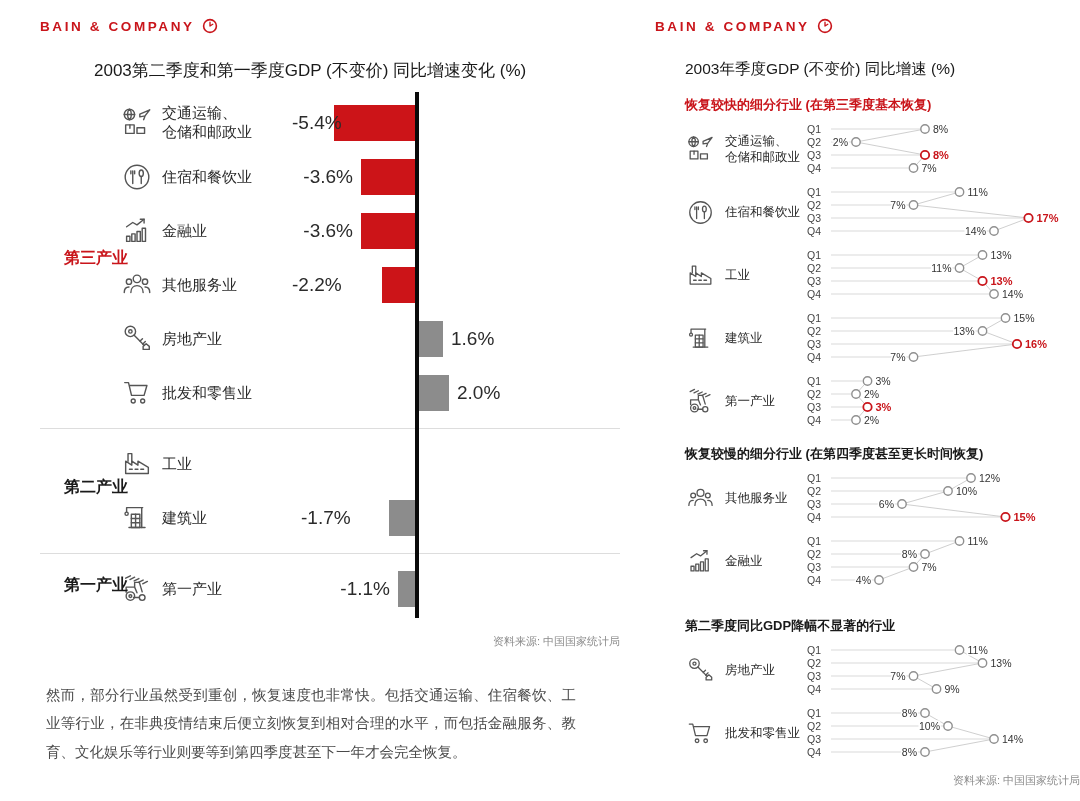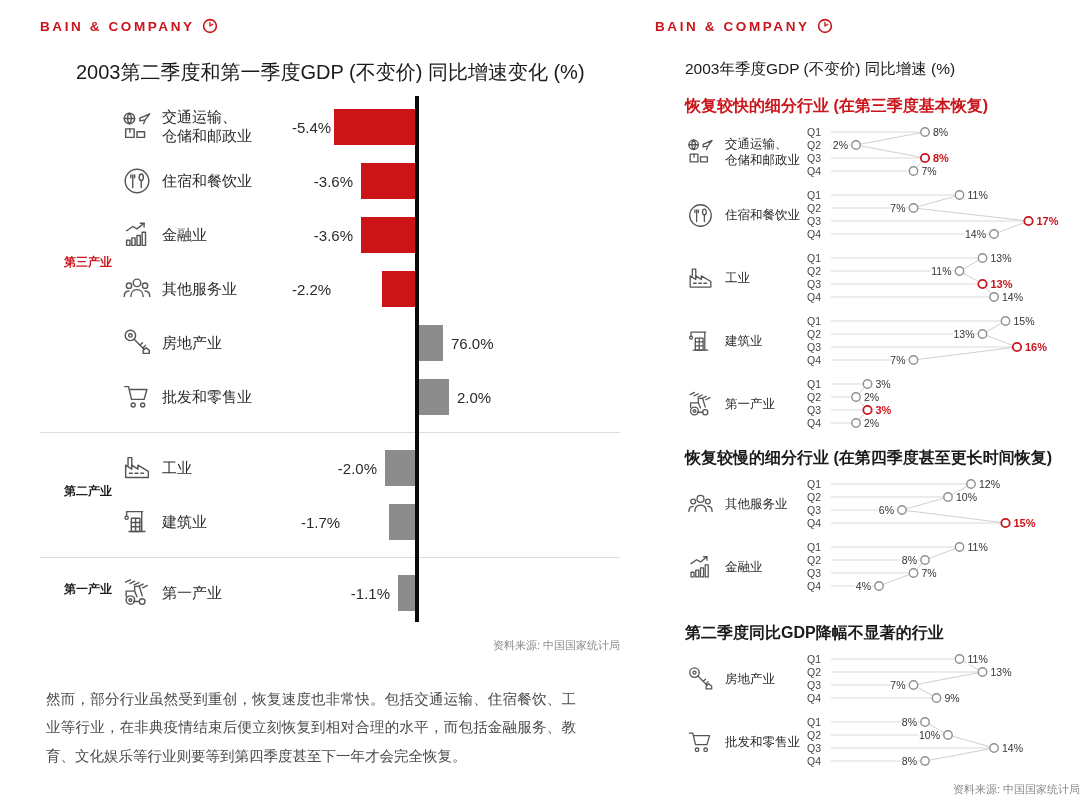--- a/index.html
+++ b/index.html
@@ -10,47 +10,47 @@
   .page{position:relative;width:1080px;height:801px;background:#fff;overflow:hidden;
         font-family:"Liberation Sans","DejaVu Sans",sans-serif;color:var(--text);}
   .panel{position:absolute;top:0;}
   .panel-left{left:40px;width:580px;}
   .panel-right{left:655px;width:425px;}
 
   .brand{display:flex;align-items:center;gap:7px;margin-top:18px;}
   .brand-text{font-weight:bold;font-size:13.5px;letter-spacing:2.6px;color:var(--red);}
   .brand-mark svg{display:block;}
 
-  .chart-title{margin:25px 0 0 36px;font-size:20px;color:var(--ink);}
+  .chart-title{margin:25px 0 0 54px;font-size:17px;color:var(--ink);}
   .panel-right .chart-title{margin:25px 0 0 30px;font-size:15.5px;}
 
   
   .left-chart{position:relative;margin-top:14px;}
   .laxis{position:absolute;left:375px;top:-4px;bottom:-2px;width:4px;background:#0a0a0a;z-index:2;}
   .lgroup{position:relative;}
   .lgroup + .lgroup{border-top:1px solid #ddd;margin-top:8px;padding-top:8px;}
   .lgroup-label{position:absolute;left:24px;top:50%;transform:translateY(-50%);
-                font-weight:bold;font-size:12px;white-space:nowrap;}
+                font-weight:bold;font-size:16px;white-space:nowrap;}
   .lrow{display:flex;align-items:center;height:54px;padding-left:80px;}
   .licon{flex:0 0 42px;color:#555;}
   .licon svg{display:block;}
   .llabel{flex:0 0 130px;font-size:15px;color:var(--text);line-height:1.25;}
   .lbarzone{flex:1;position:relative;height:100%;}
   .lbar{position:absolute;top:50%;transform:translateY(-50%);height:36px;}
-  .lval{position:absolute;top:50%;transform:translateY(-50%);font-size:15px;
+  .lval{position:absolute;top:50%;transform:translateY(-50%);font-size:19px;
         color:var(--text);white-space:nowrap;}
 
   .source{font-size:11px;color:var(--muted);margin:18px 0 0 45px;text-align:right;}
   .panel-right .source{margin:12px 0 0 30px;}
 
   .paragraph{margin:32px 0 0 6px;width:530px;font-size:14.5px;color:#4a4a4a;
              line-height:1.95;text-align:justify;}
 
   
-  .rsec-head{font-weight:bold;font-size:16px;margin:16px 0 7px 30px;}
+  .rsec-head{font-weight:bold;font-size:13px;margin:16px 0 7px 30px;}
   .rrow{display:flex;align-items:center;margin:0 0 7px 30px;}
   .ricon{flex:0 0 40px;color:#555;}
   .ricon svg{display:block;width:31px;height:31px;}
   .rlabel{flex:0 0 82px;font-size:12.5px;color:var(--text);line-height:1.3;}
   .dotplot text{font-family:"Liberation Sans","DejaVu Sans",sans-serif;}
   .dotplot .q{font-size:10.5px;fill:#444;}
   .dotplot .v{font-size:10.5px;fill:#333;paint-order:stroke;stroke:#fff;stroke-width:3px;}
   .dotplot .vh{font-size:11px;font-weight:bold;fill:var(--red);}
   .dotplot .g{stroke:#d9d9d9;stroke-width:1;}
   .dotplot .c{stroke:#c9c9c9;stroke-width:0.9;}
@@ -144,21 +144,21 @@
               <svg viewBox="0 0 36 36" width="34" height="34" fill="none" stroke="#555" stroke-width="1.5" stroke-linecap="round" stroke-linejoin="round">
                 <circle cx="11" cy="10" r="5.5"></circle>
                 <circle cx="11" cy="10" r="1.8"></circle>
                 <path d="M15 14l10.5 10.5M21 20.5l2.8-2.8M24 23.5l2.8-2.8"></path>
                 <path d="M24.5 29v-3.2l3.2-2.8 3.3 2.8V29z"></path>
               </svg>
             </div>
             <div class="llabel">房地产业</div>
             <div class="lbarzone">
               <div class="lbar" style="background: rgb(140, 140, 140); width: 24px; left: 127px;"></div>
-              <div class="lval" style="left: 159px;">76.0%</div>
+              <div class="lval" style="left: 159px;">1.6%</div>
             </div>
           </div>
           <div class="lrow">
             <div class="licon">
               <svg viewBox="0 0 36 36" width="34" height="34" fill="none" stroke="#555" stroke-width="1.5" stroke-linecap="round" stroke-linejoin="round">
                 <path d="M5 7h4l3.2 13.5h13.3L28.5 10H10"></path>
                 <circle cx="14" cy="26.5" r="2.1"></circle>
                 <circle cx="24" cy="26.5" r="2.1"></circle>
               </svg>
             </div>
@@ -173,24 +173,20 @@
           <div class="lgroup-label" style="color: rgb(26, 26, 26);">第二产业</div>
           <div class="lrow">
             <div class="licon">
               <svg viewBox="0 0 36 36" width="34" height="34" fill="none" stroke="#555" stroke-width="1.5" stroke-linecap="round" stroke-linejoin="round">
                 <path d="M6 28V15l6.5 4.2V15l6.5 4.2V15L30 21.5V28z"></path>
                 <path d="M8.5 15V7h4v8.5"></path>
                 <path d="M10 23.5h3M16 23.5h3M22 23.5h3"></path>
               </svg>
             </div>
             <div class="llabel">工业</div>
-            <div class="lbarzone">
-              <div class="lbar" style="background: rgb(140, 140, 140); width: 30px; left: 93px;"></div>
-              <div class="lval" style="left: 0px; width: 85px; text-align: right;">-2.0%</div>
-            </div>
           </div>
           <div class="lrow">
             <div class="licon">
               <svg viewBox="0 0 36 36" width="34" height="34" fill="none" stroke="#555" stroke-width="1.5" stroke-linecap="round" stroke-linejoin="round">
                 <path d="M7 7h17M23 7v21M7 7v4.5"></path>
                 <circle cx="7" cy="13.5" r="1.7"></circle>
                 <rect x="12" y="14" width="9" height="14"></rect>
                 <path d="M12 18.5h9M12 23h9M16.5 14v14M9.5 28h17"></path>
               </svg>
             </div>

